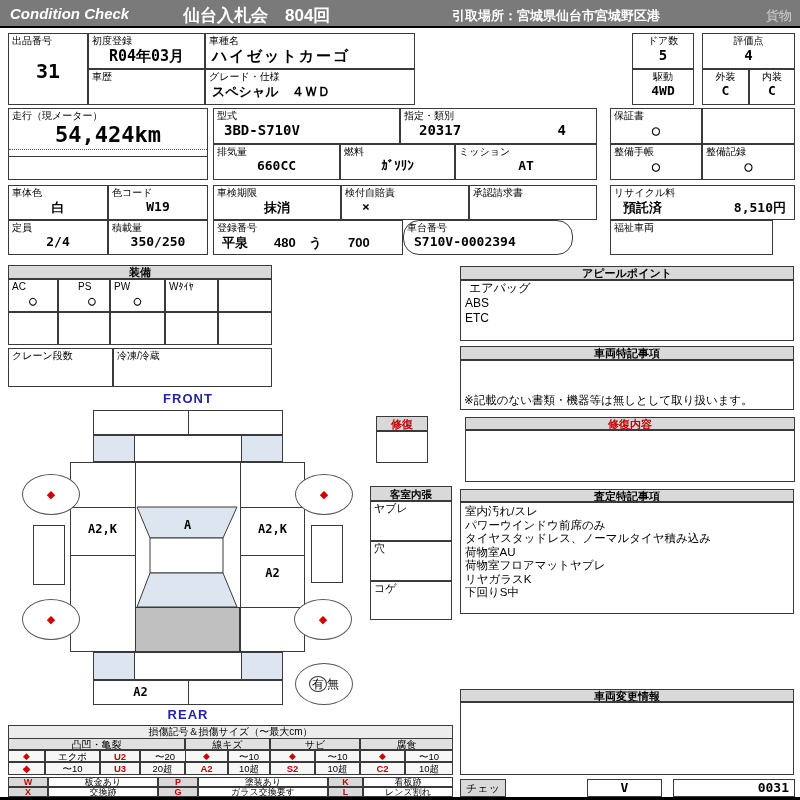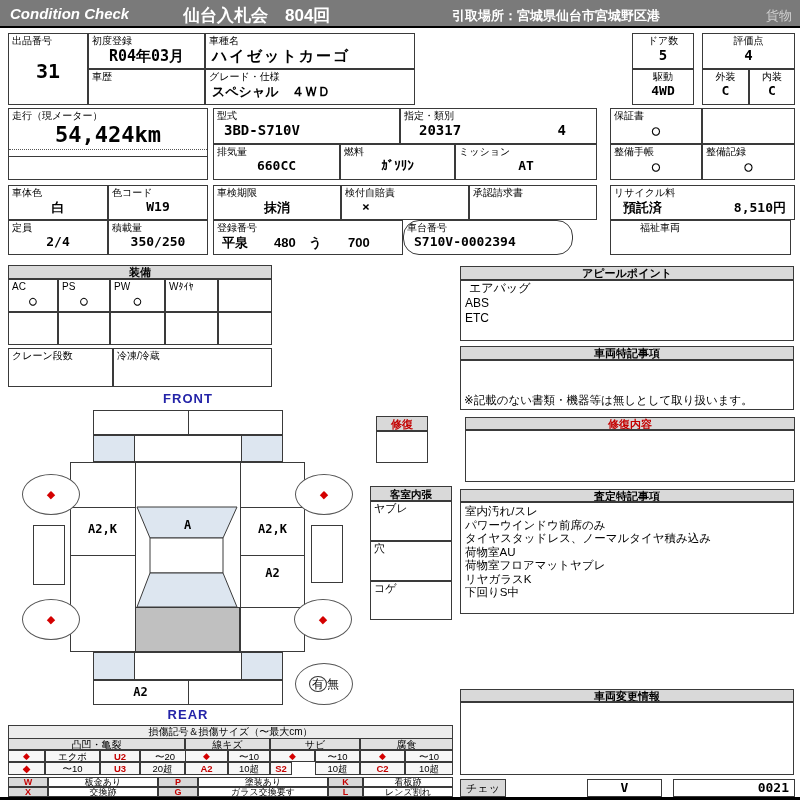--- a/index.html
+++ b/index.html
@@ -153,31 +153,31 @@
     <div class="l">車台番号</div>
     <div class="v" style="font-size:13px;text-align:left;padding-left:10px;">S710V-0002394</div>
   </div>
   <div class="c" style="left:610px;top:185px;width:185px;height:35px;">
     <div class="l">リサイクル料</div>
     <div style="display:flex;justify-content:space-between;padding:0 8px 0 12px;">
       <span style="font-size:13px;font-weight:bold;">預託済</span>
       <span class="v" style="font-size:13px;">8,510円</span>
     </div>
   </div>
-  <div class="c" style="left:610px;top:220px;width:181px;height:35px;padding-left:26px;">
+  <div class="c" style="left:610px;top:220px;width:163px;height:35px;">
     <div class="l">福祉車両</div>
     <div class="v"></div>
   </div>
 
   <div class="c hd" style="left:8px;top:265px;width:264px;height:14px;">装備</div>
   <div class="c" style="left:8px;top:279px;width:50px;height:33px;">
     <div class="l">AC</div>
     <div class="v" style="font-size:13px;">○</div>
   </div>
-  <div class="c" style="left:58px;top:279px;width:52px;height:33px;">
+  <div class="c" style="left:58px;top:279px;width:52px;height:33px;padding-left:16px;">
     <div class="l">PS</div>
     <div class="v" style="font-size:13px;">○</div>
   </div>
   <div class="c" style="left:110px;top:279px;width:55px;height:33px;">
     <div class="l">PW</div>
     <div class="v" style="font-size:13px;">○</div>
   </div>
   <div class="c" style="left:165px;top:279px;width:53px;height:33px;">
     <div class="l">Wﾀｲﾔ</div>
     <div class="v" style="font-size:13px;"></div>
@@ -302,21 +302,21 @@
   <div class="c" style="left:460px;top:702px;width:334px;height:73px;"></div>
 
   <div class="c hd" style="left:460px;top:779px;width:46px;height:18px;font-size:11px;line-height:17px;font-weight:normal;">チェック</div>
   <div class="c" style="left:506px;top:779px;width:81px;height:18px;margin-top:32px;">
     <div class="v" style="font-size:13px;line-height:16px;">2026/03/09</div>
   </div>
   <div class="c" style="left:587px;top:779px;width:75px;height:18px;">
     <div class="v" style="font-size:13px;line-height:16px;">V</div>
   </div>
   <div class="c" style="left:673px;top:779px;width:122px;height:18px;">
-    <div class="v" style="font-size:13px;line-height:16px;text-align:right;padding-right:5px;">0021</div>
+    <div class="v" style="font-size:13px;line-height:16px;text-align:right;padding-right:5px;">0031</div>
   </div>
 
   <div class="c" style="left:8px;top:725px;width:445px;height:14px;background:#ececec;text-align:center;font-size:10px;line-height:12px;">損傷記号＆損傷サイズ（〜最大cm）</div>
   <div class="c" style="left:8px;top:738px;width:177px;height:12px;background:#e0e0e0;text-align:center;font-size:10px;line-height:11px;">凸凹・亀裂</div>
   <div class="c" style="left:185px;top:738px;width:85px;height:12px;background:#e0e0e0;text-align:center;font-size:10px;line-height:11px;">線キズ</div>
   <div class="c" style="left:270px;top:738px;width:90px;height:12px;background:#e0e0e0;text-align:center;font-size:10px;line-height:11px;">サビ</div>
   <div class="c" style="left:360px;top:738px;width:93px;height:12px;background:#e0e0e0;text-align:center;font-size:10px;line-height:11px;">腐食</div>
 
   <div class="c dia" style="left:8px;top:750px;width:37px;height:12px;text-align:center;font-size:9px;line-height:11px;background:#f7f7f7;">◆</div>
   <div class="c" style="left:45px;top:750px;width:55px;height:12px;text-align:center;font-size:9.5px;line-height:11px;background:#f7f7f7;">エクボ</div>
@@ -328,21 +328,21 @@
   <div class="c" style="left:315px;top:750px;width:45px;height:12px;text-align:center;font-size:9.5px;line-height:11px;background:#f7f7f7;">〜10</div>
   <div class="c dia" style="left:360px;top:750px;width:45px;height:12px;text-align:center;font-size:9px;line-height:11px;background:#f7f7f7;">◆</div>
   <div class="c" style="left:405px;top:750px;width:48px;height:12px;text-align:center;font-size:9.5px;line-height:11px;background:#f7f7f7;">〜10</div>
 
   <div class="c dia" style="left:8px;top:762px;width:37px;height:13px;text-align:center;font-size:10px;line-height:12px;background:#f7f7f7;">◆</div>
   <div class="c" style="left:45px;top:762px;width:55px;height:13px;text-align:center;font-size:9.5px;line-height:12px;background:#f7f7f7;">〜10</div>
   <div class="c red" style="left:100px;top:762px;width:40px;height:13px;text-align:center;font-size:9.5px;line-height:12px;font-weight:bold;background:#f7f7f7;">U3</div>
   <div class="c" style="left:140px;top:762px;width:45px;height:13px;text-align:center;font-size:9.5px;line-height:12px;background:#f7f7f7;">20超</div>
   <div class="c red" style="left:185px;top:762px;width:43px;height:13px;text-align:center;font-size:9.5px;line-height:12px;font-weight:bold;background:#f7f7f7;">A2</div>
   <div class="c" style="left:228px;top:762px;width:42px;height:13px;text-align:center;font-size:9.5px;line-height:12px;background:#f7f7f7;">10超</div>
-  <div class="c red" style="left:270px;top:762px;width:22px;height:13px;text-align:center;font-size:9.5px;line-height:12px;font-weight:bold;background:#f7f7f7;">S2</div>
+  <div class="c red" style="left:270px;top:762px;width:45px;height:13px;text-align:center;font-size:9.5px;line-height:12px;font-weight:bold;background:#f7f7f7;">S2</div>
   <div class="c" style="left:315px;top:762px;width:45px;height:13px;text-align:center;font-size:9.5px;line-height:12px;background:#f7f7f7;">10超</div>
   <div class="c red" style="left:360px;top:762px;width:45px;height:13px;text-align:center;font-size:9.5px;line-height:12px;font-weight:bold;background:#f7f7f7;">C2</div>
   <div class="c" style="left:405px;top:762px;width:48px;height:13px;text-align:center;font-size:9.5px;line-height:12px;background:#f7f7f7;">10超</div>
 
   <div class="c red hd" style="left:8px;top:777px;width:40px;height:10px;font-size:9px;line-height:9px;">W</div>
   <div class="c" style="left:48px;top:777px;width:110px;height:10px;text-align:center;font-size:9px;line-height:9px;">板金あり</div>
   <div class="c red hd" style="left:158px;top:777px;width:40px;height:10px;font-size:9px;line-height:9px;">P</div>
   <div class="c" style="left:198px;top:777px;width:130px;height:10px;text-align:center;font-size:9px;line-height:9px;">塗装あり</div>
   <div class="c red hd" style="left:328px;top:777px;width:35px;height:10px;font-size:9px;line-height:9px;">K</div>
   <div class="c" style="left:363px;top:777px;width:90px;height:10px;text-align:center;font-size:9px;line-height:9px;">看板跡</div>

